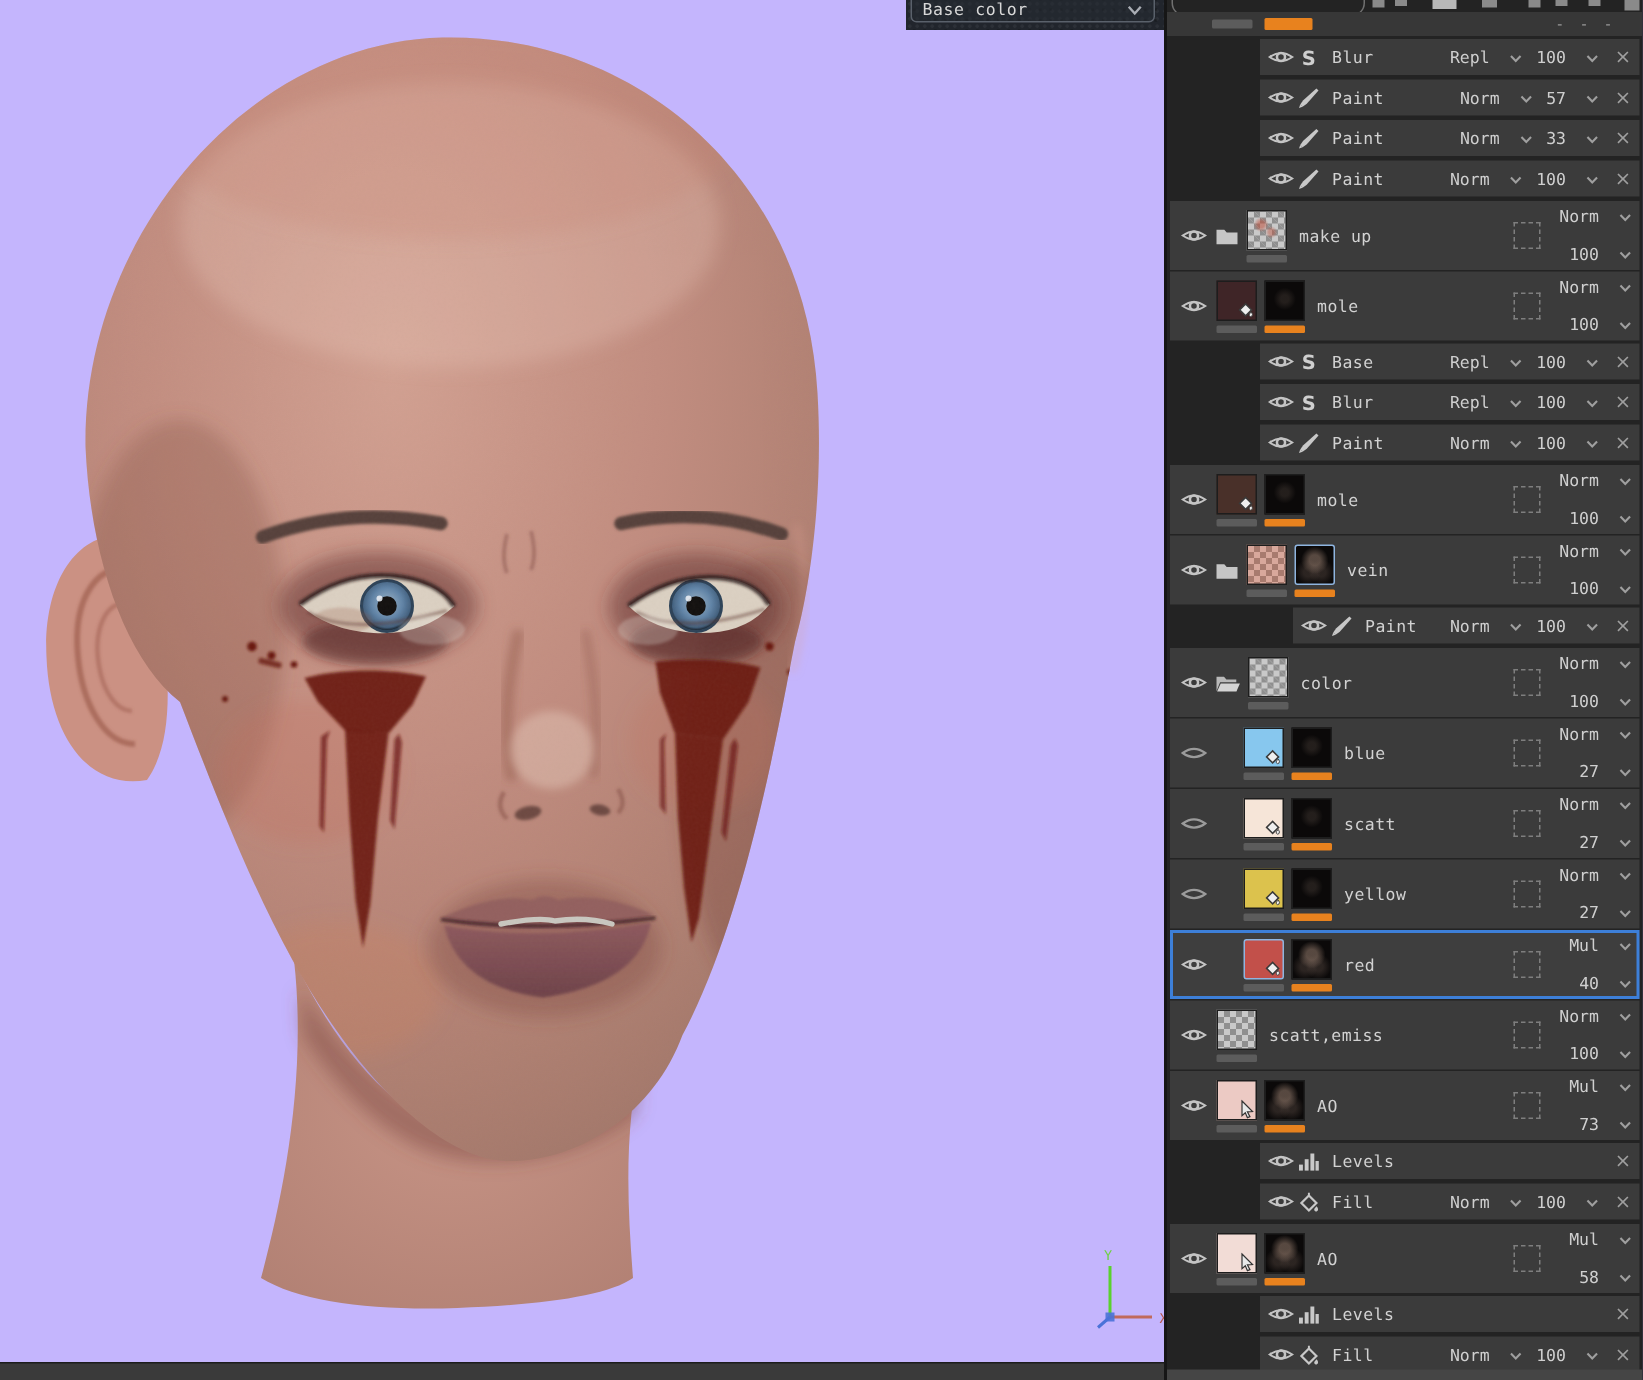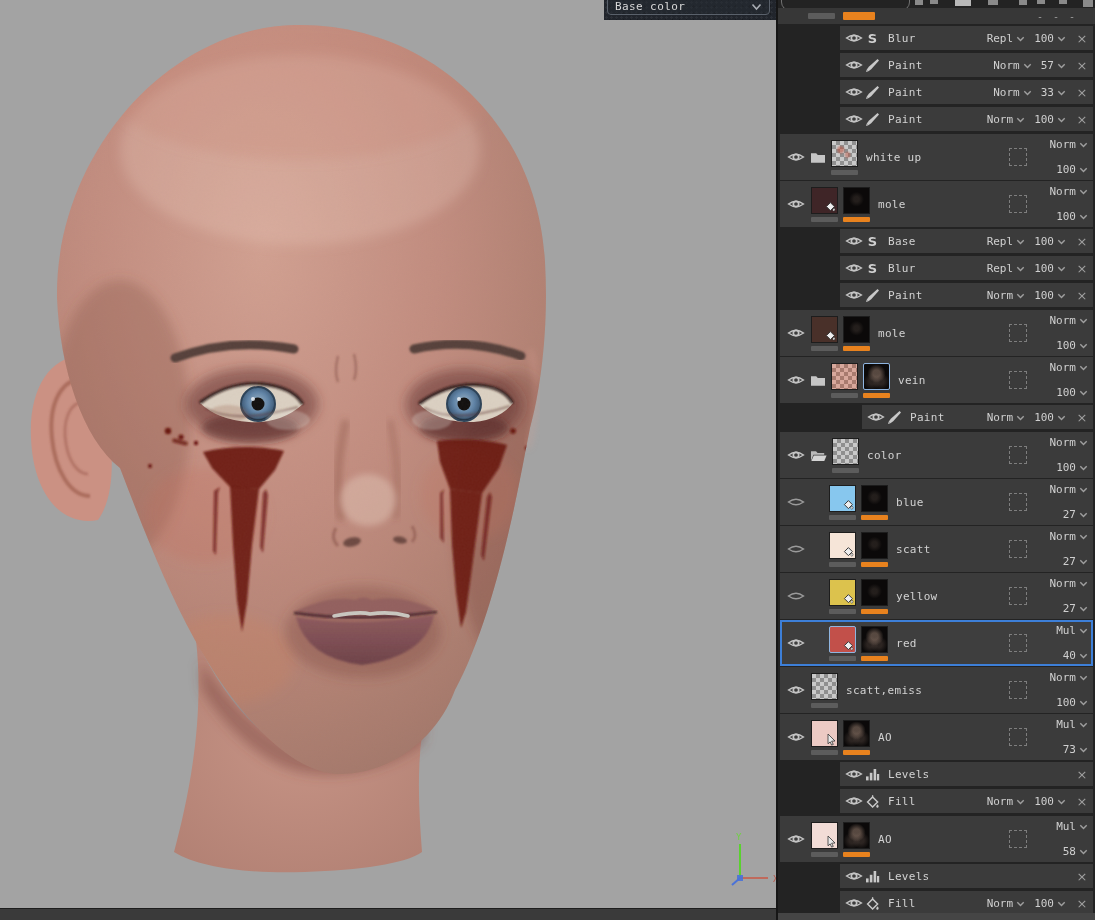--- a/index.html
+++ b/index.html
@@ -1,20 +1,20 @@
 <!DOCTYPE html>
 <html><head>
 <meta charset="utf-8">
 <style>
   html,body{margin:0;padding:0;background:#111;}
   #stage{position:relative;width:1095px;height:920px;overflow:hidden;
          font-family:"DejaVu Sans Mono","Liberation Mono",monospace;
          background:#272727;-webkit-font-smoothing:antialiased;}
   
-  #viewport{position:absolute;left:0;top:0;width:778px;height:920px;background:#a3a3a3;overflow:hidden;}
+  #viewport{position:absolute;left:0;top:0;width:778px;height:920px;background:#c4b5fd;overflow:hidden;}
   #head-svg{position:absolute;left:0;top:0;}
   #vp-topbar{position:absolute;left:604px;top:0;width:174px;height:20px;background:#21252c;
     background-image:radial-gradient(rgba(255,255,255,.05) 1px,transparent 1.2px),
                      radial-gradient(rgba(0,0,0,.25) 1px,transparent 1.2px);
     background-size:5px 5px,7px 7px;background-position:0 0,2px 3px;}
   #channel-dd{position:absolute;left:3px;top:-9px;width:163px;height:24px;border:1px solid #5a616b;
     border-radius:4px;background:rgba(38,43,51,.55);display:flex;align-items:center;box-sizing:border-box;
     padding:0 7px;color:#d8d8d8;font-size:11px;letter-spacing:.4px;}
   #channel-dd .lbl{flex:1;margin-top:6px;}
   #channel-dd svg{margin-top:7px;}
@@ -59,21 +59,21 @@
   .tbar.gray{background:#5c5c5c;}
   .tbar.orange{background:#e8821e;}
   .makeup-marks{position:absolute;inset:0;
     background-image:radial-gradient(circle at 35% 35%,rgba(190,80,60,.55) 0 9%,transparent 22%),
                      radial-gradient(circle at 62% 55%,rgba(190,80,60,.45) 0 8%,transparent 20%);}
   .lname{margin-left:8px;color:#d2d2d2;font-size:11px;letter-spacing:.3px;white-space:nowrap;}
   .row.sub .lname{margin-left:7px;text-align:right;}
   .rgt{margin-left:auto;display:flex;align-items:center;}
   .maskslot{width:16px;height:16px;border:1px dashed #7e7e7e;margin-right:7px;flex:none;cursor:pointer;}
   .blendcol{display:flex;flex-direction:column;justify-content:space-between;height:38px;min-width:54px;}
-  .ddline{display:flex;align-items:center;justify-content:flex-end;gap:3px;color:#cfcfcf;font-size:11px;cursor:pointer;}
+  .ddline{display:flex;align-items:center;justify-content:flex-end;gap:13px;color:#cfcfcf;font-size:11px;cursor:pointer;}
   .row.sub .ddline{margin-left:9px;}
   .xbtn{color:#9f9f9f;font-size:13px;margin-left:10px;width:12px;text-align:center;cursor:pointer;
         font-family:"DejaVu Sans","Liberation Sans",sans-serif;}
   .sicon{display:flex;align-items:center;justify-content:center;width:17px;flex:none;}
   #panel-bottom{position:absolute;left:0;top:913px;width:317px;height:7px;background:#454545;}
 </style>
 </head>
 <body>
 
 <div id="stage">
@@ -411,21 +411,21 @@
             <svg width="16" height="13" viewBox="0 0 16 13">
               <path d="M1,2.2 h5.2 l1.6,1.8 h7.2 v7.8 h-14 Z" fill="#c6c6c6"></path>
             </svg>
           </span>
           <div class="thumbwrap">
             <div class="thumb checker">
               <div class="makeup-marks"></div>
             </div>
             <div class="tbar gray"></div>
           </div>
-          <span class="lname">white up</span>
+          <span class="lname">make up</span>
           <div class="rgt">
             <div class="maskslot"></div>
             <div class="blendcol">
               <div class="ddline">
                 <span>Norm</span>
                 <span><svg width="9" height="6" viewBox="0 0 9 6">
                     <polyline points="1.3,1.3 4.5,4.6 7.7,1.3" fill="none" stroke="#9f9f9f" stroke-width="1.4"></polyline>
                   </svg></span>
               </div>
               <div class="ddline">

